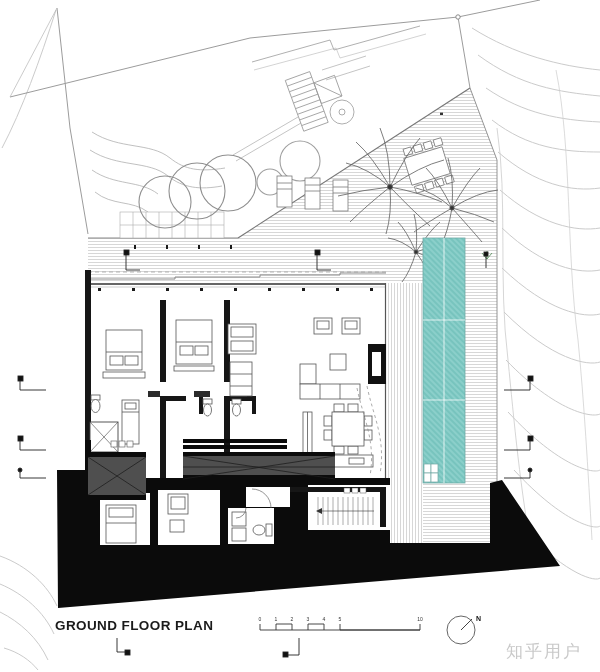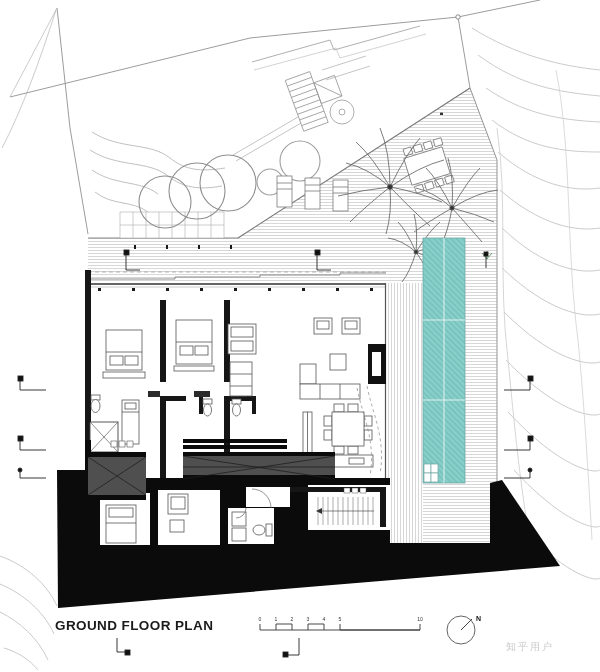--- a/index.html
+++ b/index.html
@@ -1,21 +1,21 @@
 <!DOCTYPE html>
 <html><head>
 <meta charset="utf-8">
 <style>
   html,body{margin:0;padding:0;background:#ffffff;}
   .canvas{position:relative;width:600px;height:672px;background:#ffffff;overflow:hidden;
           font-family:"Liberation Sans",sans-serif;}
   svg{position:absolute;left:0;top:0;}
   .plan-title{position:absolute;left:55px;top:618px;font-size:13.5px;font-weight:bold;
               letter-spacing:0.4px;color:#1b1b1b;}
-  .watermark{position:absolute;left:506px;top:640px;font-size:10px;color:#c9c9c9;
+  .watermark{position:absolute;left:506px;top:640px;font-size:17px;color:#c9c9c9;
              letter-spacing:2px;}
 </style>
 </head>
 <body>
 
 <div class="canvas">
 
 <svg width="600" height="672" viewBox="0 0 600 672">
   <defs>
     <pattern id="hatchH" width="4" height="3" patternUnits="userSpaceOnUse">

